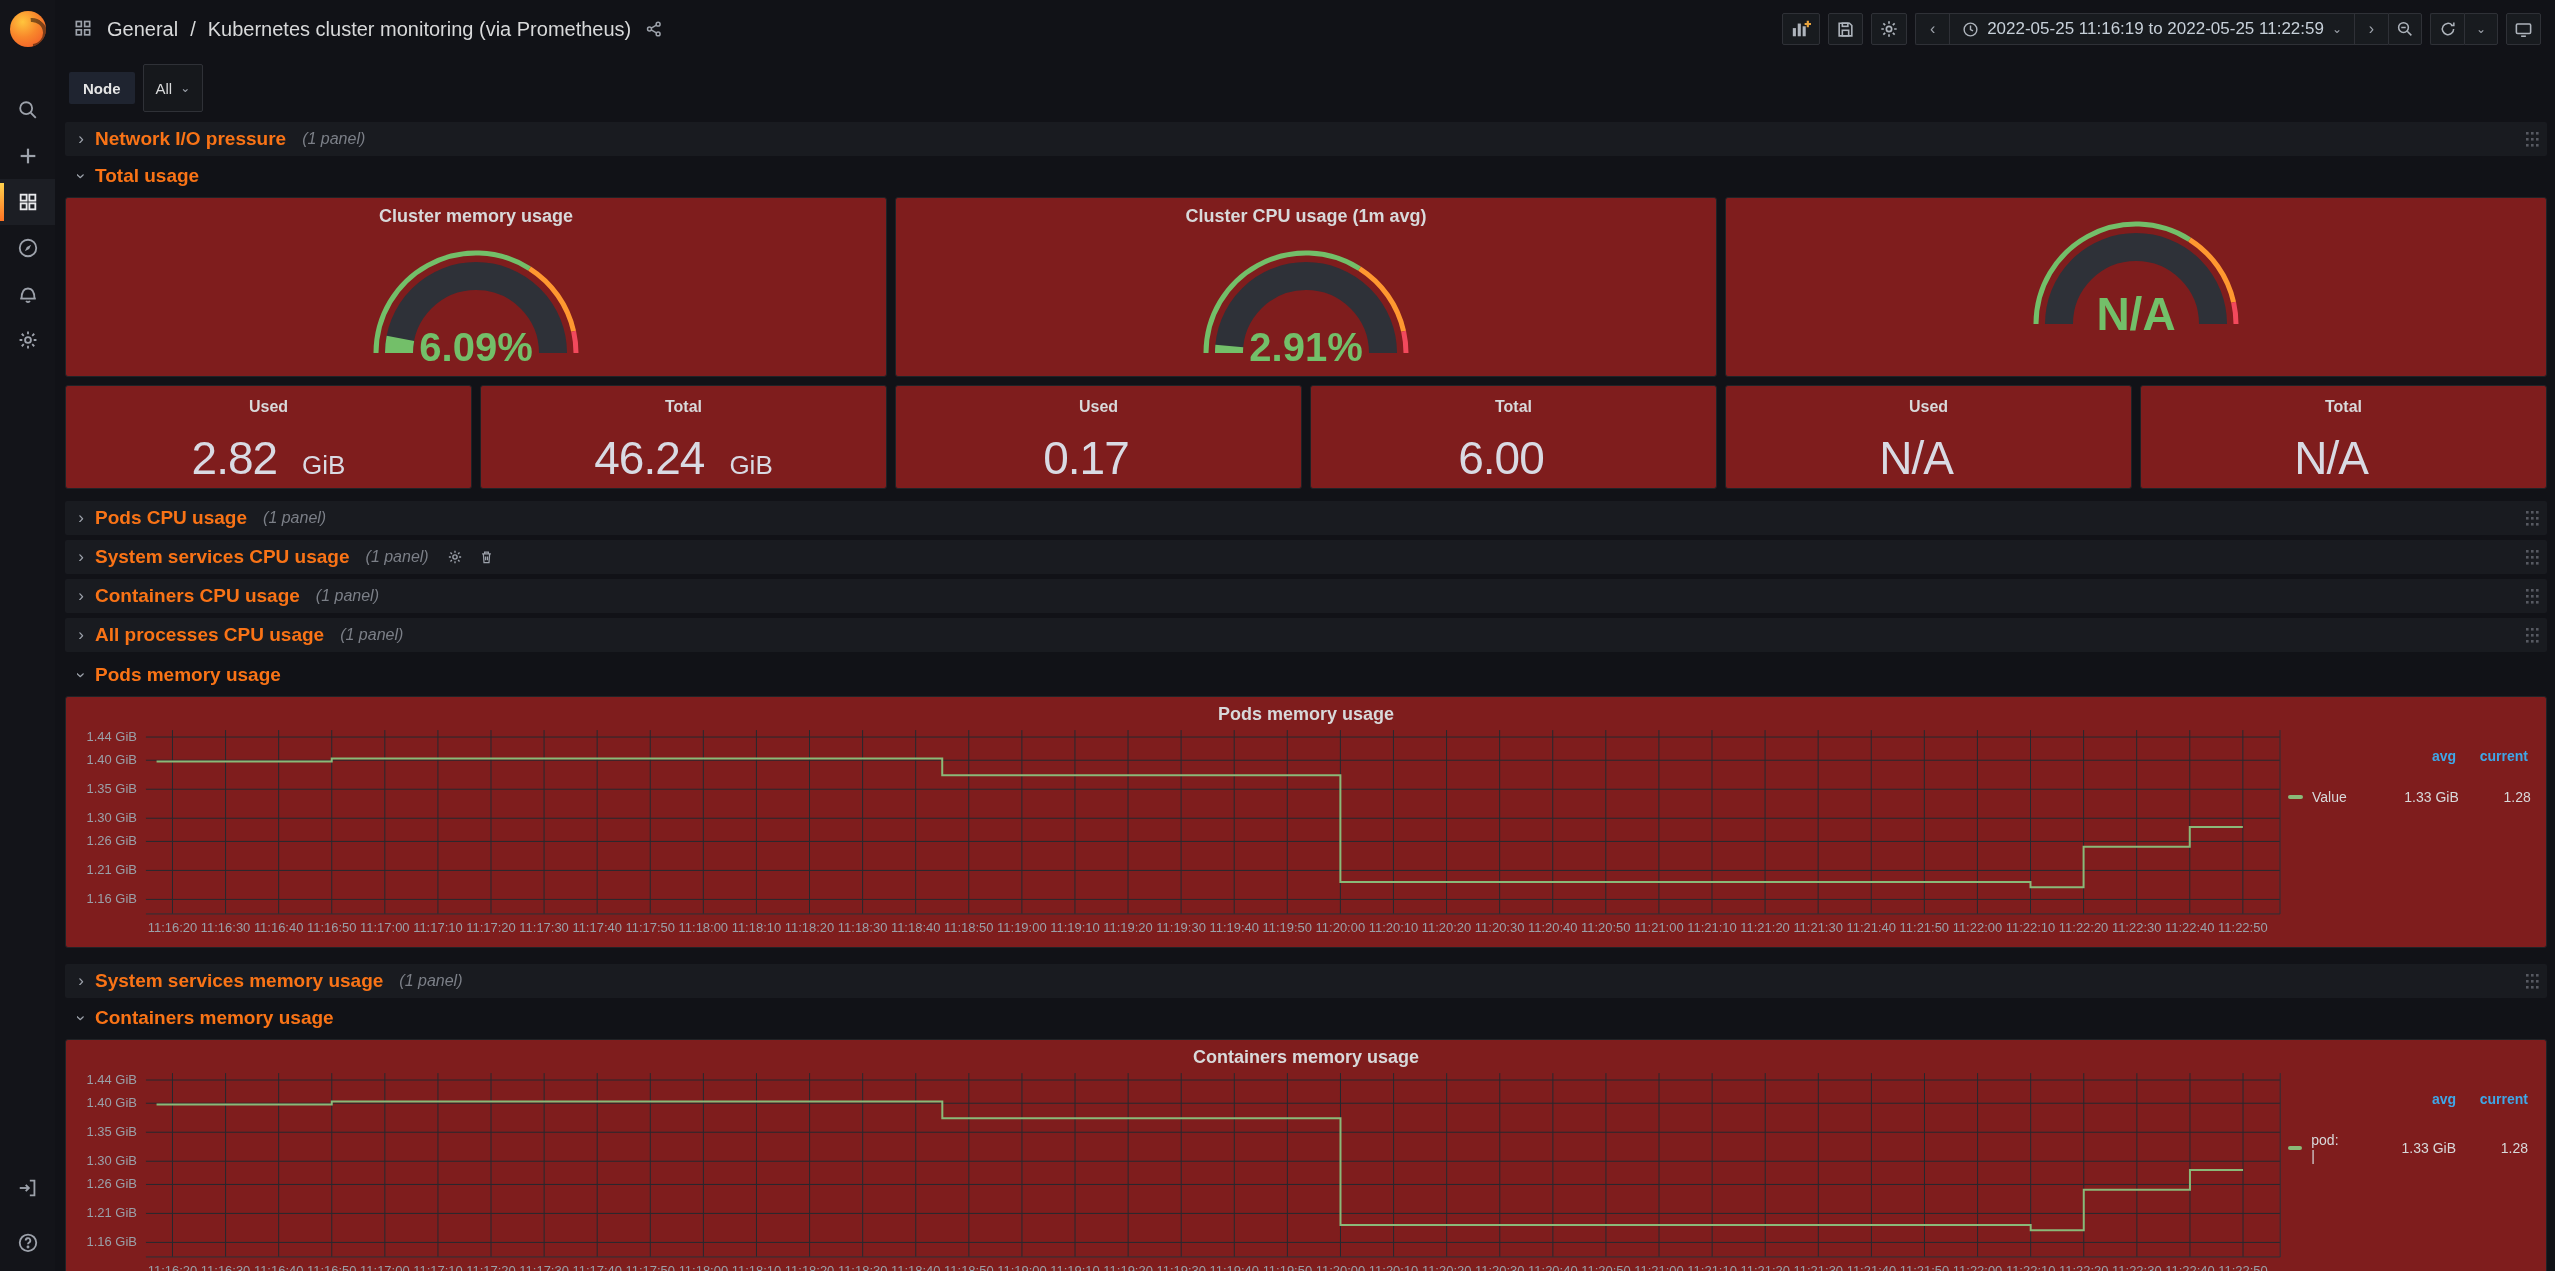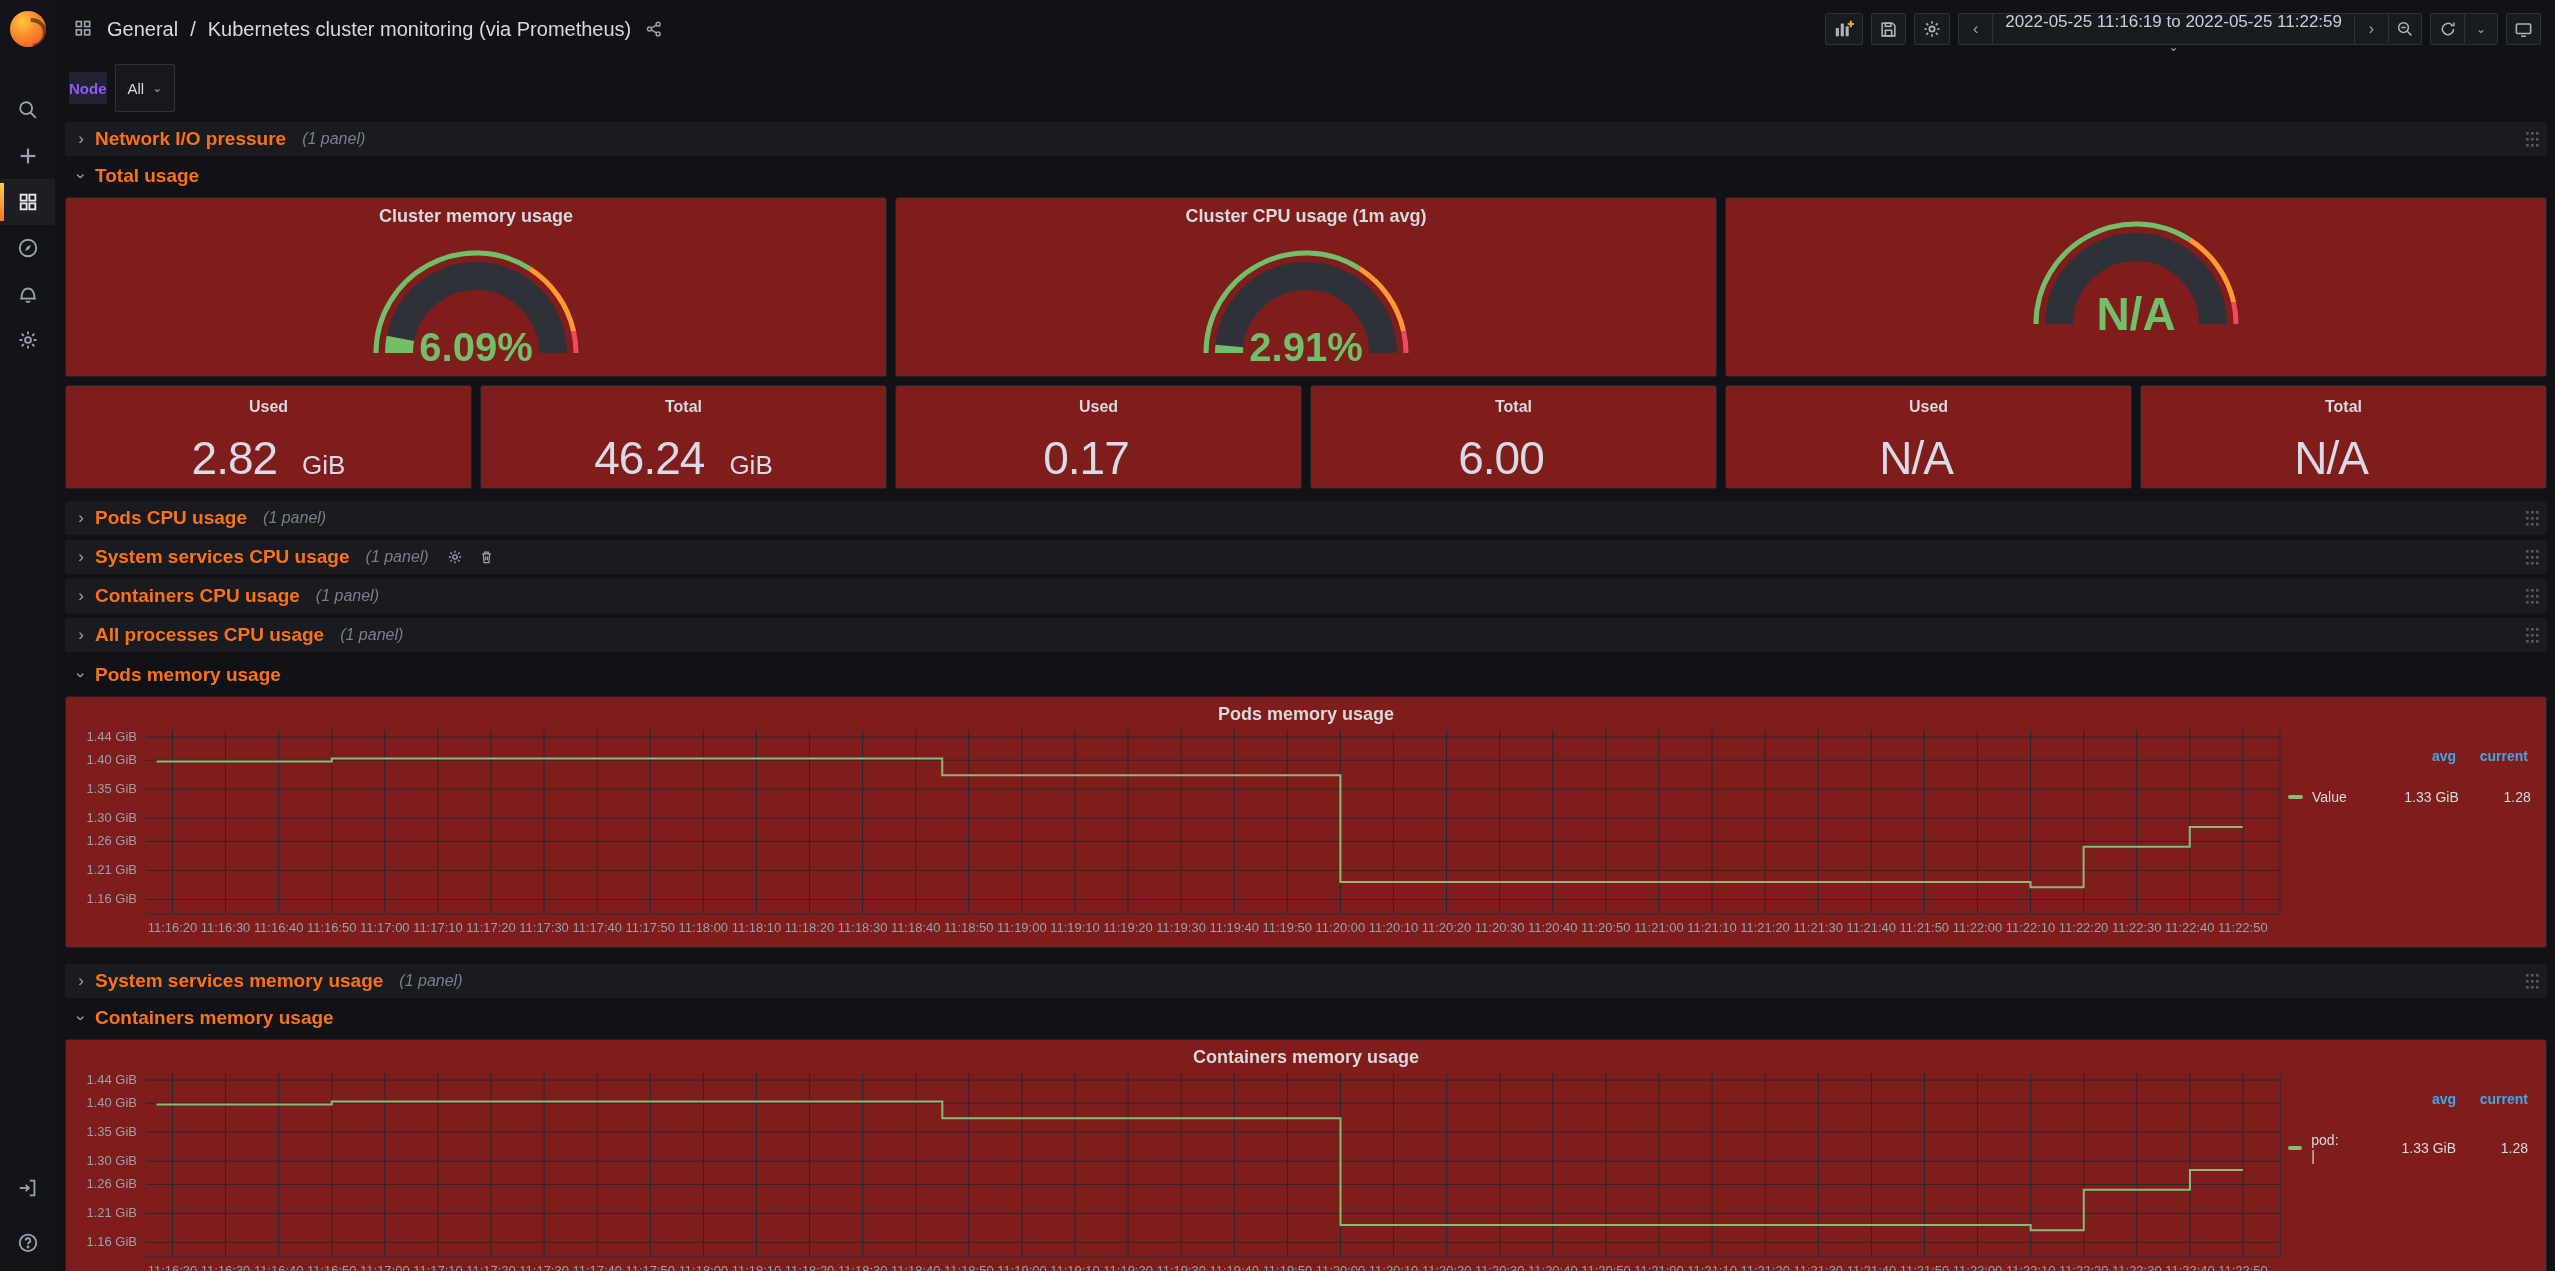--- a/index.html
+++ b/index.html
@@ -28,27 +28,27 @@
   .crumb { display:flex; align-items:center; gap:10px; font-size:20px; color:#d8d9da; }
   .crumb .sep { color:#d8d9da; margin:0 2px; }
   .icon-btn { background:none; border:none; color:#9da2ab; display:flex; align-items:center; cursor:pointer; padding:0 4px; }
   .toolbar { margin-left:auto; display:flex; align-items:center; gap:8px; }
   .tb-btn { height:32px; min-width:34px; background:#181b1f; border:1px solid #2f3137; border-radius:2px;
     display:flex; align-items:center; justify-content:center; color:#aeb4bc; cursor:pointer; padding:0 7px; }
   .tb-group { display:flex; align-items:center; }
   .tb-group .tb-btn { border-radius:0; border-right-width:0; }
   .tb-group .tb-btn:first-child { border-radius:2px 0 0 2px; }
   .tb-group .tb-btn:last-child { border-radius:0 2px 2px 0; border-right-width:1px; }
-  .time-btn { gap:8px; font-size:17px; color:#c7d0d9; font-weight:500; white-space:nowrap; padding:0 12px;flex-direction:column; }
+  .time-btn { gap:8px; font-size:17px; color:#c7d0d9; font-weight:500; white-space:nowrap; padding:0 12px; }
   .caret { font-size:12px; color:#9da2ab; }
 
   
   .submenu { display:flex; align-items:center; gap:8px; padding:6px 14px 10px 14px; }
-  .var-chip { height:32px; display:flex; align-items:center; padding:0 0; background:#1f2430;
-    border-radius:2px; color:#8b5cf6; font-weight:700; font-size:15px; cursor:pointer; }
+  .var-chip { height:32px; display:flex; align-items:center; padding:0 14px; background:#1f2430;
+    border-radius:2px; color:#e5e5e5; font-weight:700; font-size:15px; cursor:pointer; }
   .val-chip { height:48px; display:flex; align-items:center; gap:8px; padding:0 12px; background:#16181c;
     border:1px solid #2f3137; border-radius:2px; color:#d8d9da; font-weight:500; font-size:15px; cursor:pointer; }
 
   
   .dash { padding:0 8px 0 10px; }
   .row-strip { height:34px; display:flex; align-items:center; background:#191b20; border-radius:2px;
     padding:0 8px; margin-bottom:5px; cursor:pointer; }
   .row-plain { height:30px; display:flex; align-items:center; padding:0 8px; margin-bottom:6px; cursor:pointer; }
   .chev { color:#9da2ab; font-size:17px; width:16px; display:inline-flex; justify-content:center; }
   .chev.open { transform:rotate(90deg); }

